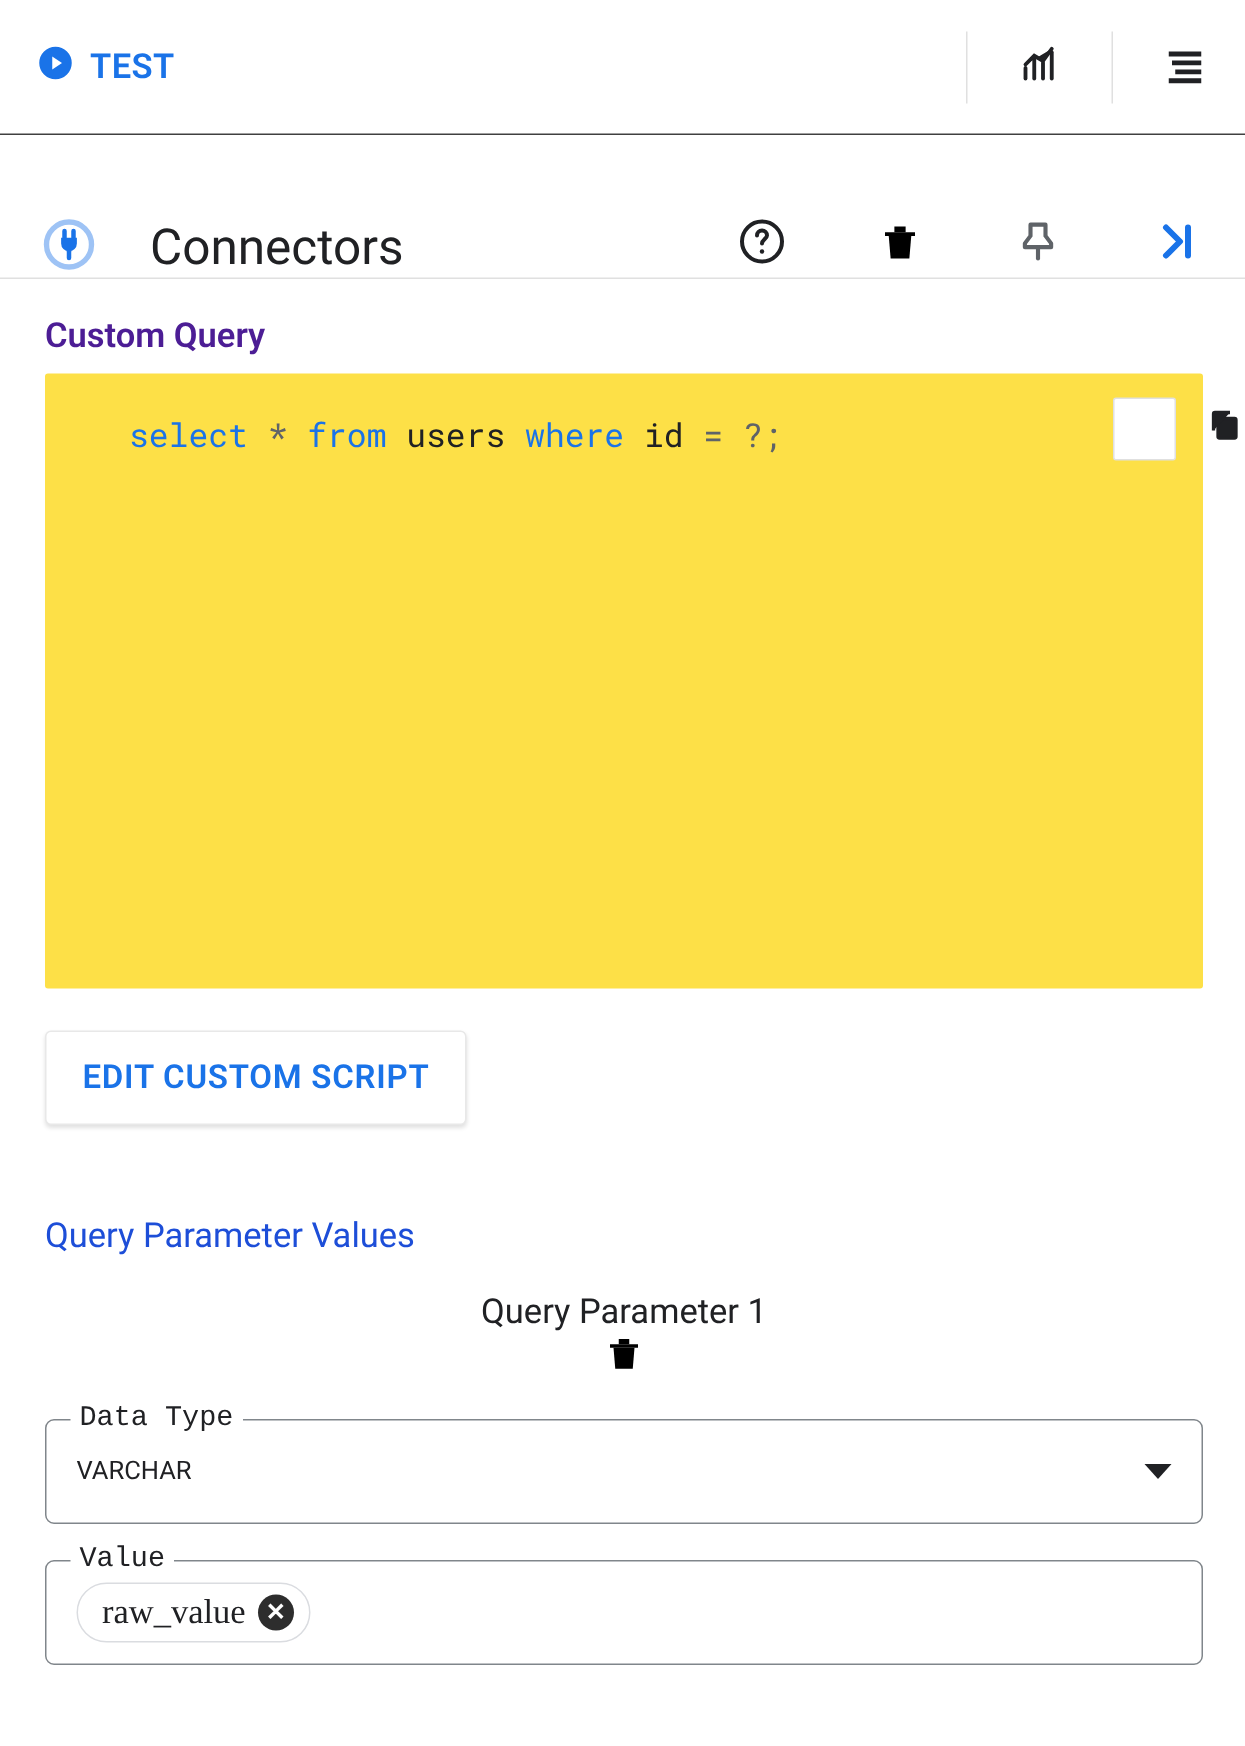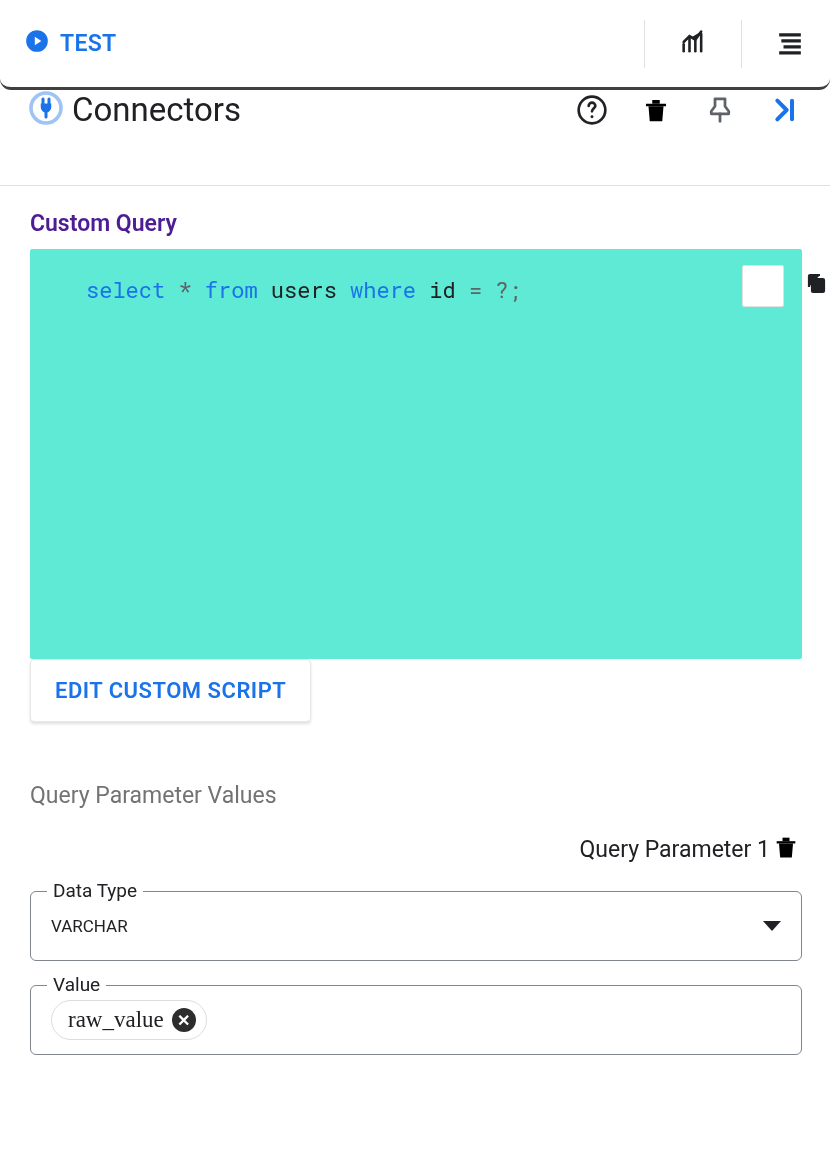--- a/index.html
+++ b/index.html
@@ -9,23 +9,22 @@
     color: #202124;
     width: 830px;
   }
 
   
   .toolbar {
     display: flex;
     align-items: center;
     height: 90px;
     padding: 0 16px;
-    border-bottom: 3px solid #404040;
+    border-bottom: 1px solid #404040;
     gap: 24px;
-    border-radius: 11px;
   }
   .toolbar-btn {
     display: flex;
     align-items: center;
     gap: 10px;
     color: #1a73e8;
     font-weight: 600;
     font-size: 23px;
     letter-spacing: 0.3px;
     cursor: pointer;
@@ -44,25 +43,25 @@
     display: flex;
     align-items: center;
     justify-content: center;
     cursor: pointer;
   }
   .toolbar-icon-btn svg { fill: #202124; }
 
   
   .page-header {
     display: flex;
-    align-items: flex-start;
+    align-items: flex-end;
     height: 96px;
     padding: 0 24px 0 28px;
     border-bottom: 1px solid #e0e0e0;
-    gap: 8px;
+    gap: 36px;
   }
   .page-header .plug-icon svg {
     width: 36px;
     height: 36px;
   }
   .page-title {
     font-size: 33px;
     font-weight: 400;
     color: #202124;
     flex: 1;
@@ -82,21 +81,21 @@
     padding: 24px 28px 24px 30px;
   }
   .section-label {
     font-size: 23px;
     font-weight: 600;
     color: #4c1d95;
     margin-bottom: 12px;
   }
   .code-block {
     position: relative;
-    background: #5eead4;
+    background: #fde047;
     border-radius: 2px;
     padding: 24px 24px 24px 56px;
     height: 410px;
     font-family: "Roboto Mono", Menlo, Consolas, monospace;
     font-size: 22px;
     line-height: 1.5;
     white-space: pre;
     color: #202124;
   }
   .code-block .kw { color: #1a73e8; }
@@ -111,48 +110,50 @@
     border: 1px solid #e0e0e0;
     display: flex;
     align-items: center;
     justify-content: center;
     cursor: pointer;
     border-radius: 2px;
   }
   .copy-btn svg { fill: #202124; }
 
   .edit-script-btn {
+    margin-top: 28px;
     display: inline-flex;
     align-items: center;
     padding: 18px 24px;
     border: 1px solid #e8e8e8;
     border-radius: 4px;
     box-shadow: 0 2px 3px rgba(0,0,0,0.12);
     color: #1a73e8;
     font-size: 22px;
     font-weight: 600;
     letter-spacing: 0.5px;
     cursor: pointer;
     background: #fff;
   }
 
   .subsection {
     margin-top: 60px;
   }
   .subsection-label {
     font-size: 23px;
     font-weight: 400;
-    color: #737373;
+    color: #1d4ed8;
     margin-bottom: 24px;
   }
   .param-header {
     display: flex;
     align-items: center;
     justify-content: flex-end;
     margin-bottom: 26px;
+    flex-direction: column;
   }
   .param-title {
     font-size: 23px;
     font-weight: 400;
     color: #202124;
   }
   .param-delete {
     cursor: pointer;
     width: 32px;
     height: 32px;
@@ -173,20 +174,21 @@
     margin-bottom: 24px;
   }
   .field-label {
     position: absolute;
     top: -13px;
     left: 16px;
     background: #fff;
     padding: 0 6px;
     font-size: 19px;
     color: #202124;
+    font-family: Liberation Mono, monospace;
   }
   .field-value {
     font-size: 17px;
     color: #202124;
     flex: 1;
   }
   .chev-down {
     width: 0;
     height: 0;
     border-left: 9px solid transparent;

